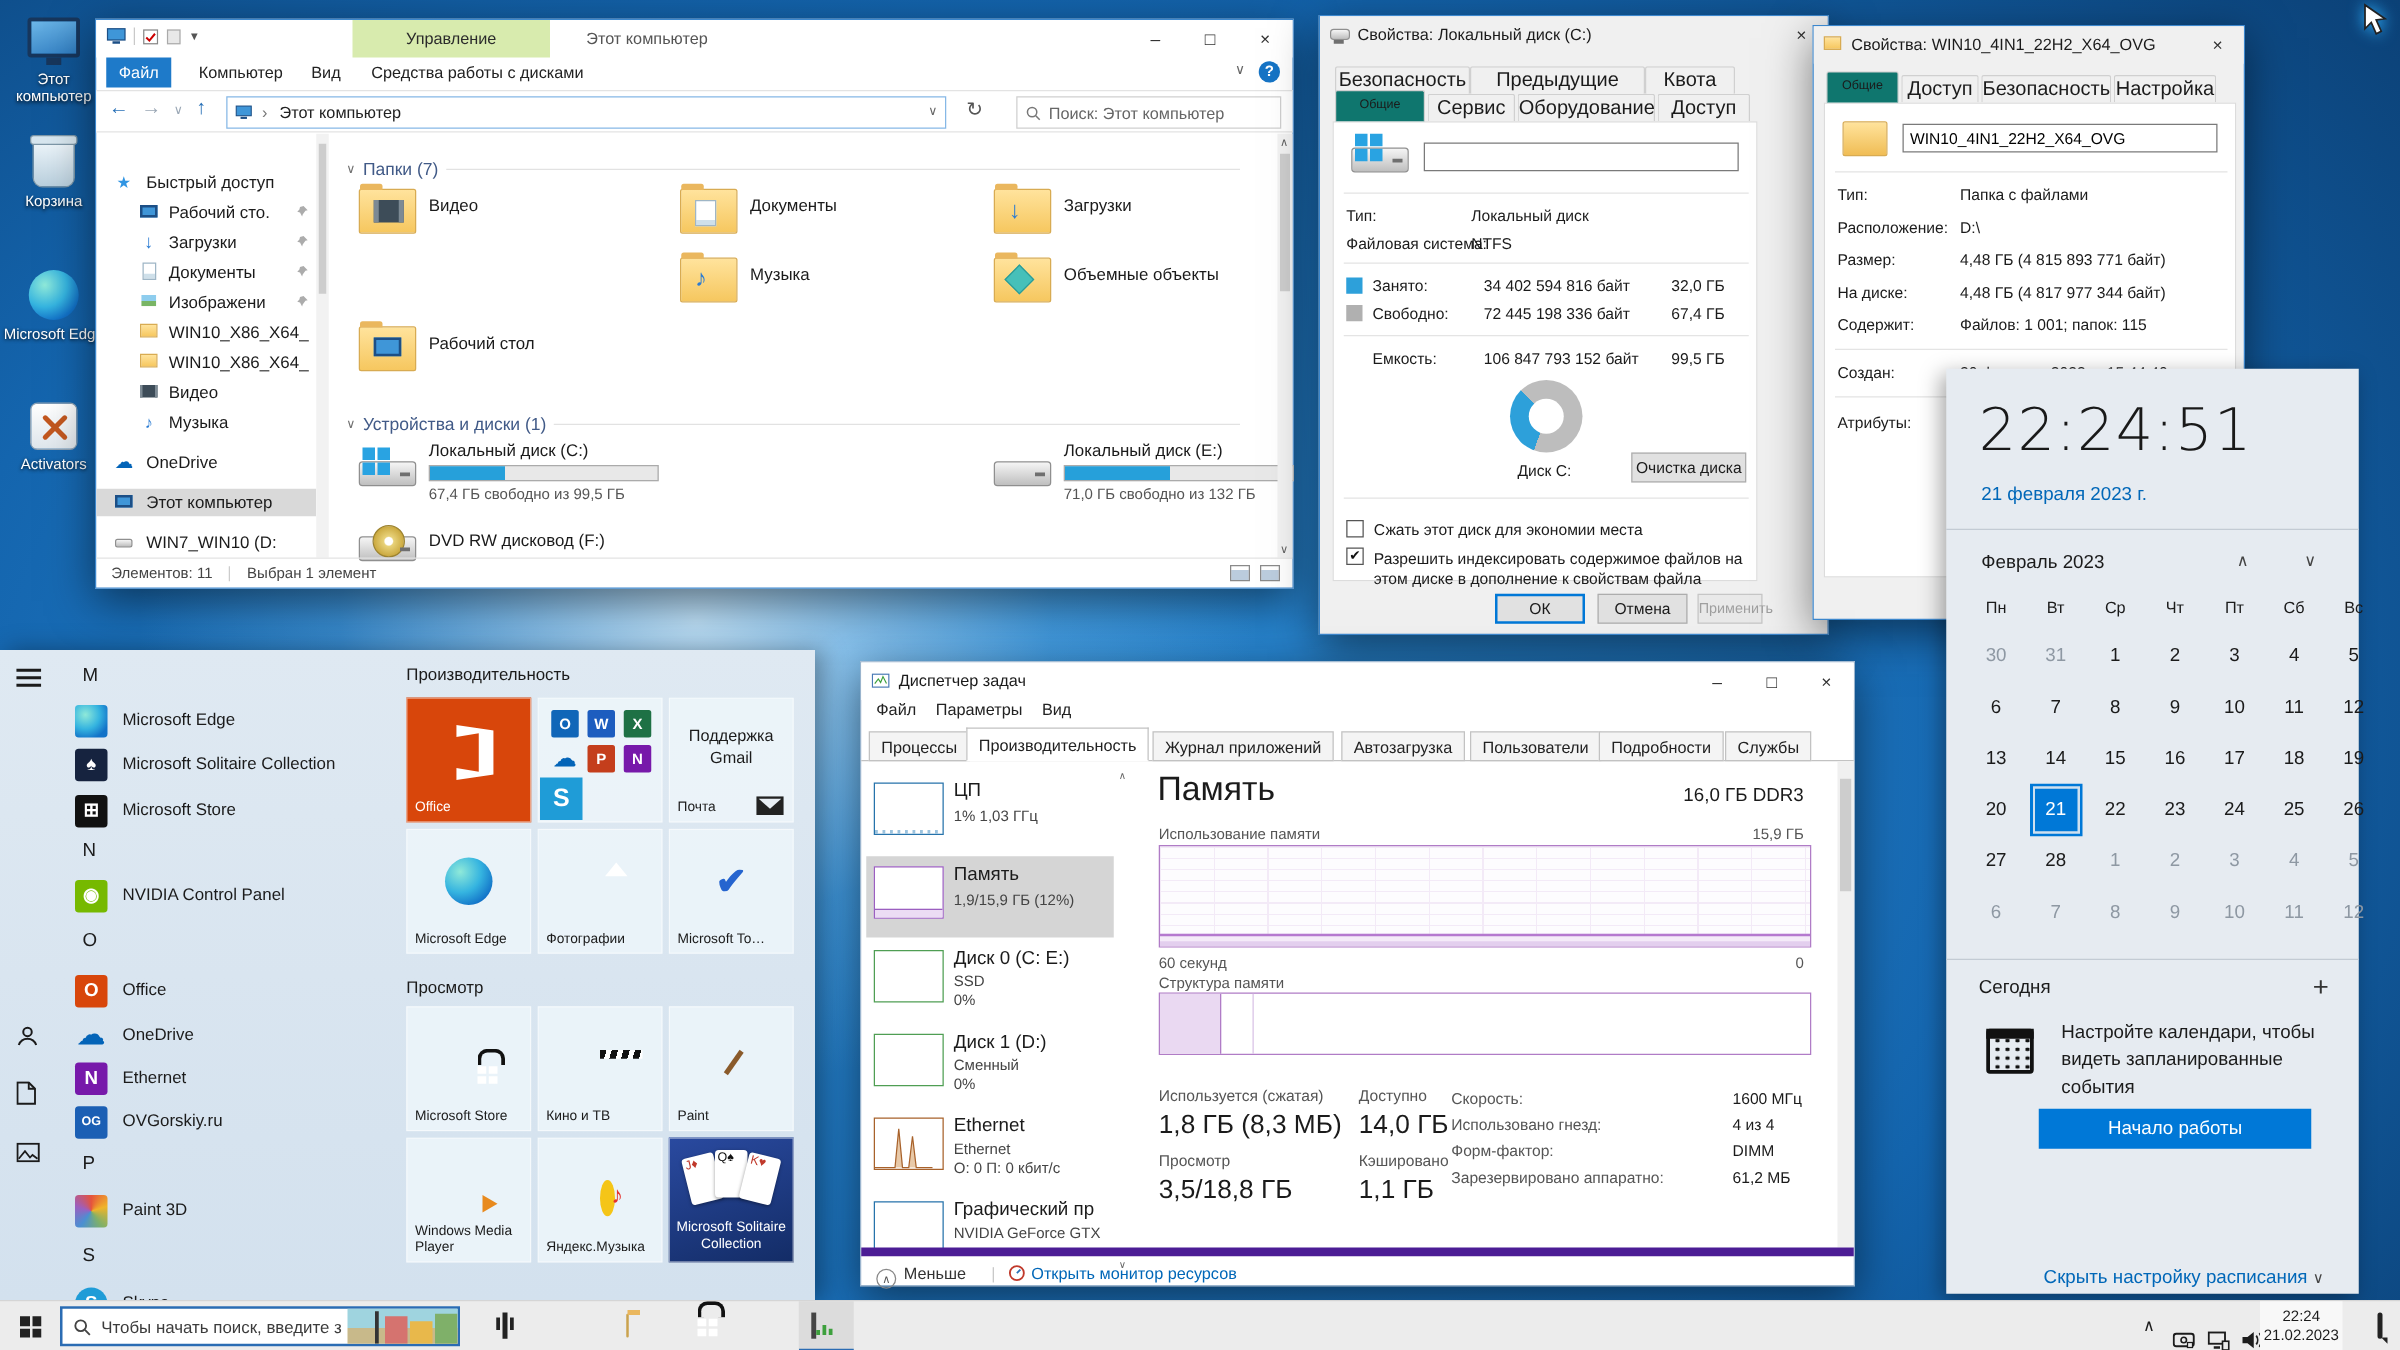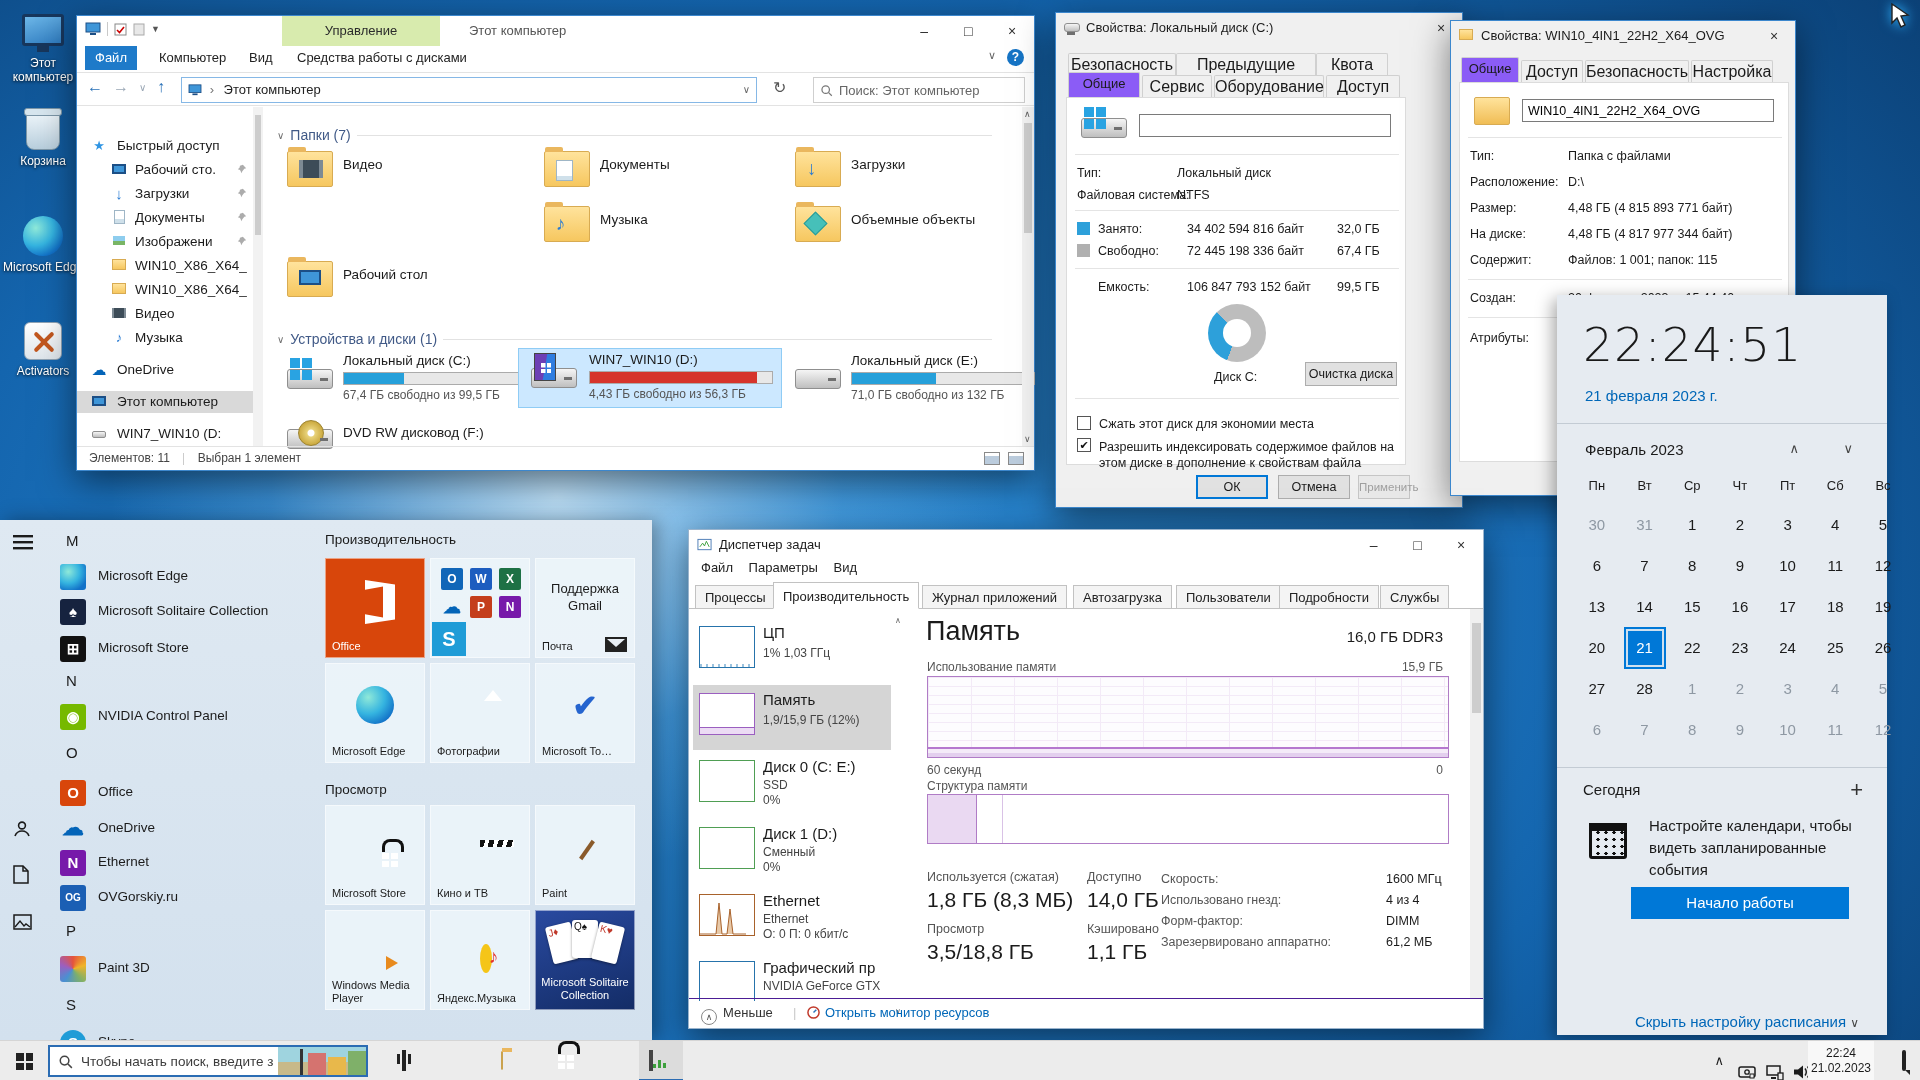--- a/index.html
+++ b/index.html
@@ -87,21 +87,21 @@
   .ex-sb .th{position:absolute;left:2px;top:16px;width:8px;height:110px;background:#cdcdcd}
   .ex-status{position:absolute;left:0;bottom:0;right:0;height:24px;border-top:1px solid #e3e3e3;font-size:12px;color:#444;line-height:23px}
   .ex-status .vsep{display:inline-block;width:1px;height:12px;background:#ccc;margin:0 10px;vertical-align:middle}
   .vicon{position:absolute;top:5px;width:16px;height:13px;border:1px solid #8a8a8a;background:linear-gradient(#fff 3px,#bcd 3px)}
   
   .dlg{background:#f0f0f0;border:1px solid #3c87cd}
   .dlg-tb{height:30px;position:relative;background:#f0f0f0;font-size:13px;color:#1b1b1b}
   .dlg-tb .ti{position:absolute;left:30px;top:0;line-height:30px}
   .dlg-x{position:absolute;right:0;top:0;width:42px;text-align:center;line-height:30px;font-size:14px;color:#333}
   .tab{position:absolute;height:22px;line-height:22px;text-align:center;background:#f0f0f0;border:1px solid #d0d0d0;border-bottom:none;border-radius:2px 2px 0 0}
-  .tab.on{background:#8b5cf6;height:25px;z-index:3;font-size:13px}
+  .tab.on{background:#0f766e;height:25px;z-index:3;font-size:10px}
   .panel{position:absolute;background:#fff;border:1px solid #dcdcdc}
   .prow{position:absolute;font-size:12.5px;color:#1b1b1b}
   .hr{position:absolute;height:1px;background:#e4e4e4}
   .sq{display:inline-block;width:13px;height:13px;vertical-align:-2px;margin-right:8px}
   .nameinput{position:absolute;border:1px solid #7a7a7a;background:#fff;height:23px;font-size:12.5px;line-height:21px;padding:0 5px}
   .donut{position:absolute;width:58px;height:58px;border-radius:50%;background:conic-gradient(from 200deg,#2da0da 0 32%,#bdbdbd 0)}
   .donut::after{content:"";position:absolute;left:15px;top:15px;width:28px;height:28px;border-radius:50%;background:#fff}
   .btn{position:absolute;height:24px;background:#e1e1e1;border:1px solid #adadad;font-size:12.5px;text-align:center;line-height:22px;color:#1b1b1b}
   .btn.def{border:2px solid #0078d7;line-height:20px}
   .btn.dis{color:#9f9f9f;background:#e9e9e9;border-color:#c6c6c6}
@@ -128,21 +128,21 @@
      repeating-linear-gradient(180deg,#f3eaf7 0 1px,transparent 1px 9px),#fdfcfe}
   .usage{position:absolute;left:0;right:0;bottom:0;height:12%;background:#f4ebf8;border-top:2px solid #b579cf}
   .usage::after{content:"";position:absolute;left:0;right:0;bottom:0;height:4px;background:#e3cfee}
   .comp{position:absolute;height:50px;border:1px solid #b07cc6;background:#fff}
   .comp .s1{position:absolute;left:0;top:0;bottom:0;width:9.5%;background:#ead9f2;border-right:1px solid #b07cc6}
   .comp .s2{position:absolute;left:9.5%;top:0;bottom:0;width:5%;border-right:1px solid #d9c2e6}
   .stat-k{position:absolute;font-size:12.5px;color:#555}
   .stat-v{position:absolute;font-size:21px;color:#1b1b1b}
   .det-k{position:absolute;font-size:12.5px;color:#555}
   .det-v{position:absolute;font-size:12.5px;color:#1b1b1b}
-  .tm-foot{position:absolute;left:0;right:0;bottom:0;height:30px;border-top:1px solid #4c1d95;font-size:13px;color:#333}
+  .tm-foot{position:absolute;left:0;right:0;bottom:0;height:30px;border-top:7px solid #4c1d95;font-size:13px;color:#333}
   .circ{display:inline-block;width:16px;height:16px;border:1px solid #888;border-radius:50%;text-align:center;line-height:14px;font-size:9px;color:#555;vertical-align:-3px;margin-right:6px}
   .tm-sb{position:absolute;right:0;top:79px;width:13px;bottom:30px;background:#f0f0f0}
   .tm-sb i{position:absolute;left:2px;top:14px;width:9px;height:90px;background:#cdcdcd}
   .lp-sb{position:absolute;left:204px;top:86px;width:11px;height:400px;color:#666;font-size:8px;text-align:center}
   
   .start{position:absolute;left:0;top:520px;width:652px;height:520px;z-index:40;overflow:hidden;
      background:linear-gradient(180deg,#dfe9f2,#d3e1ee);box-shadow:6px 0 18px rgba(0,0,0,.35)}
   .rail-i{position:absolute;left:13px;color:#1b1b1b}
   .sm-letter{position:absolute;left:66px;font-size:15px;color:#1b1b1b}
   .sm-item{position:absolute;left:52px;width:260px;height:30px}
@@ -426,32 +426,20 @@
             </span>
           </span>
         <div class="d-meta">
             <div class="d-name">Локальный диск (C:)</div>
         <div class="d-bar">
               <i style="width:33%;background:#26a0da"></i>
             </div>
         <div class="d-info">67,4 ГБ свободно из 99,5 ГБ</div>
           </div>
       </div>
-      <div class="d-item sel" style="left:256px;top:242px;width:262px;height:58px">
-        <span class="drive" style="left:12px;top:19px">
-            <span class="dbox"></span>
-          </span>
-        <div class="d-meta" style="left:70px;top:3px">
-            <div class="d-name">WIN7_WIN10 (D:)</div>
-        <div class="d-bar">
-              <i style="width:92%;background:#d6342b"></i>
-            </div>
-        <div class="d-info">4,43 ГБ свободно из 56,3 ГБ</div>
-          </div>
-      </div>
       <div class="d-item" style="left:532px;top:246px">
         <span class="drive"></span>
         <div class="d-meta">
             <div class="d-name">Локальный диск (E:)</div>
         <div class="d-bar">
               <i style="width:46%;background:#26a0da"></i>
             </div>
         <div class="d-info">71,0 ГБ свободно из 132 ГБ</div>
           </div>
       </div>

